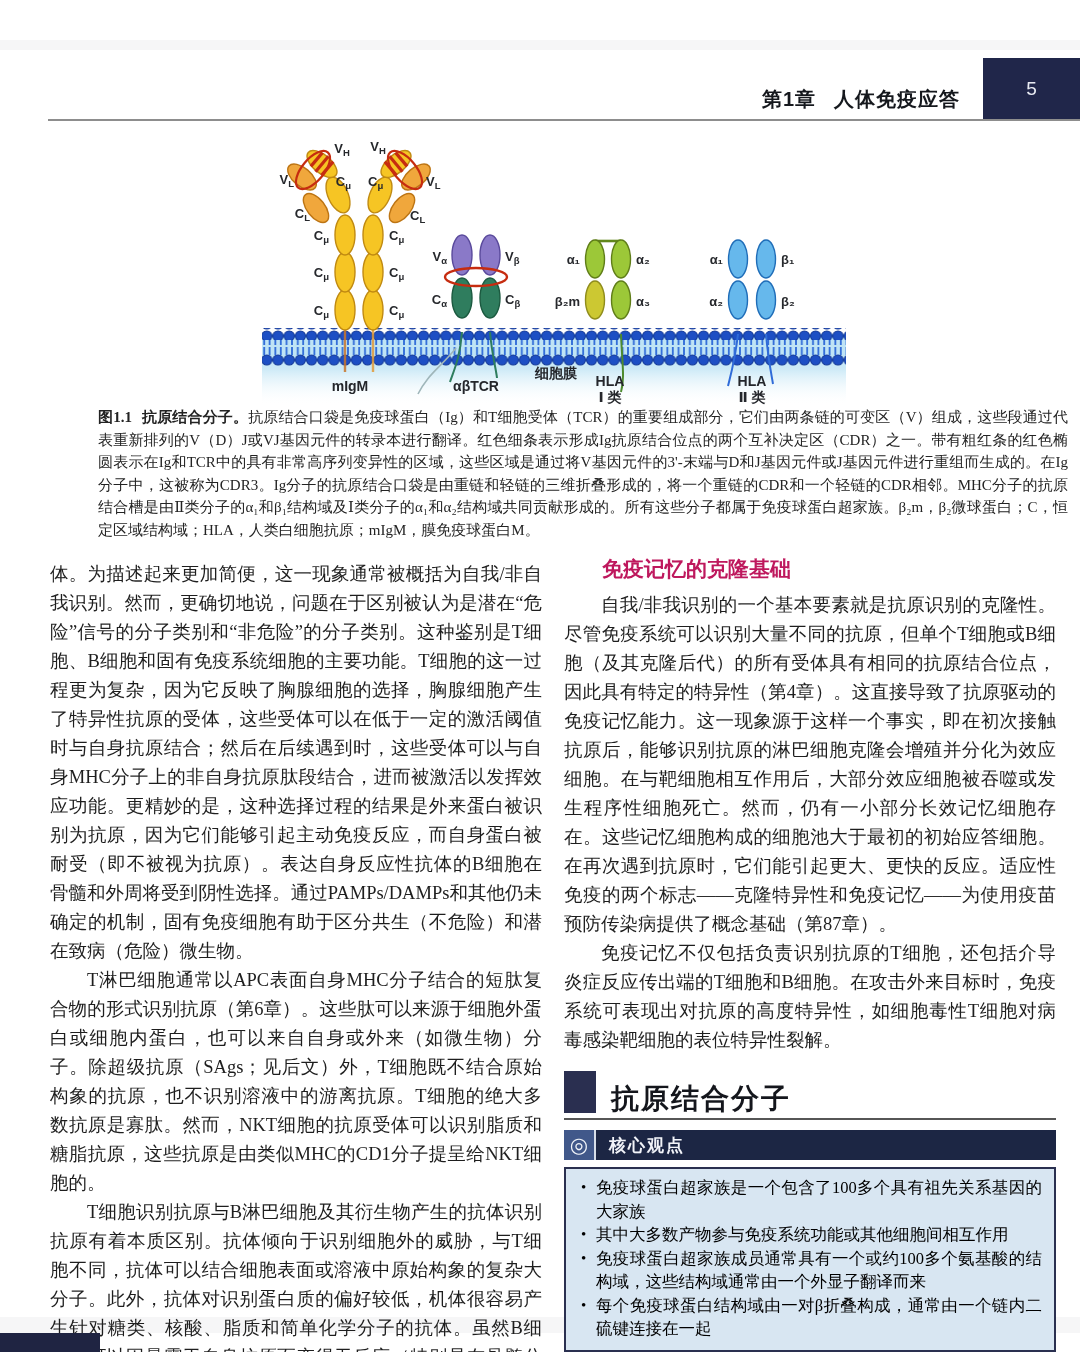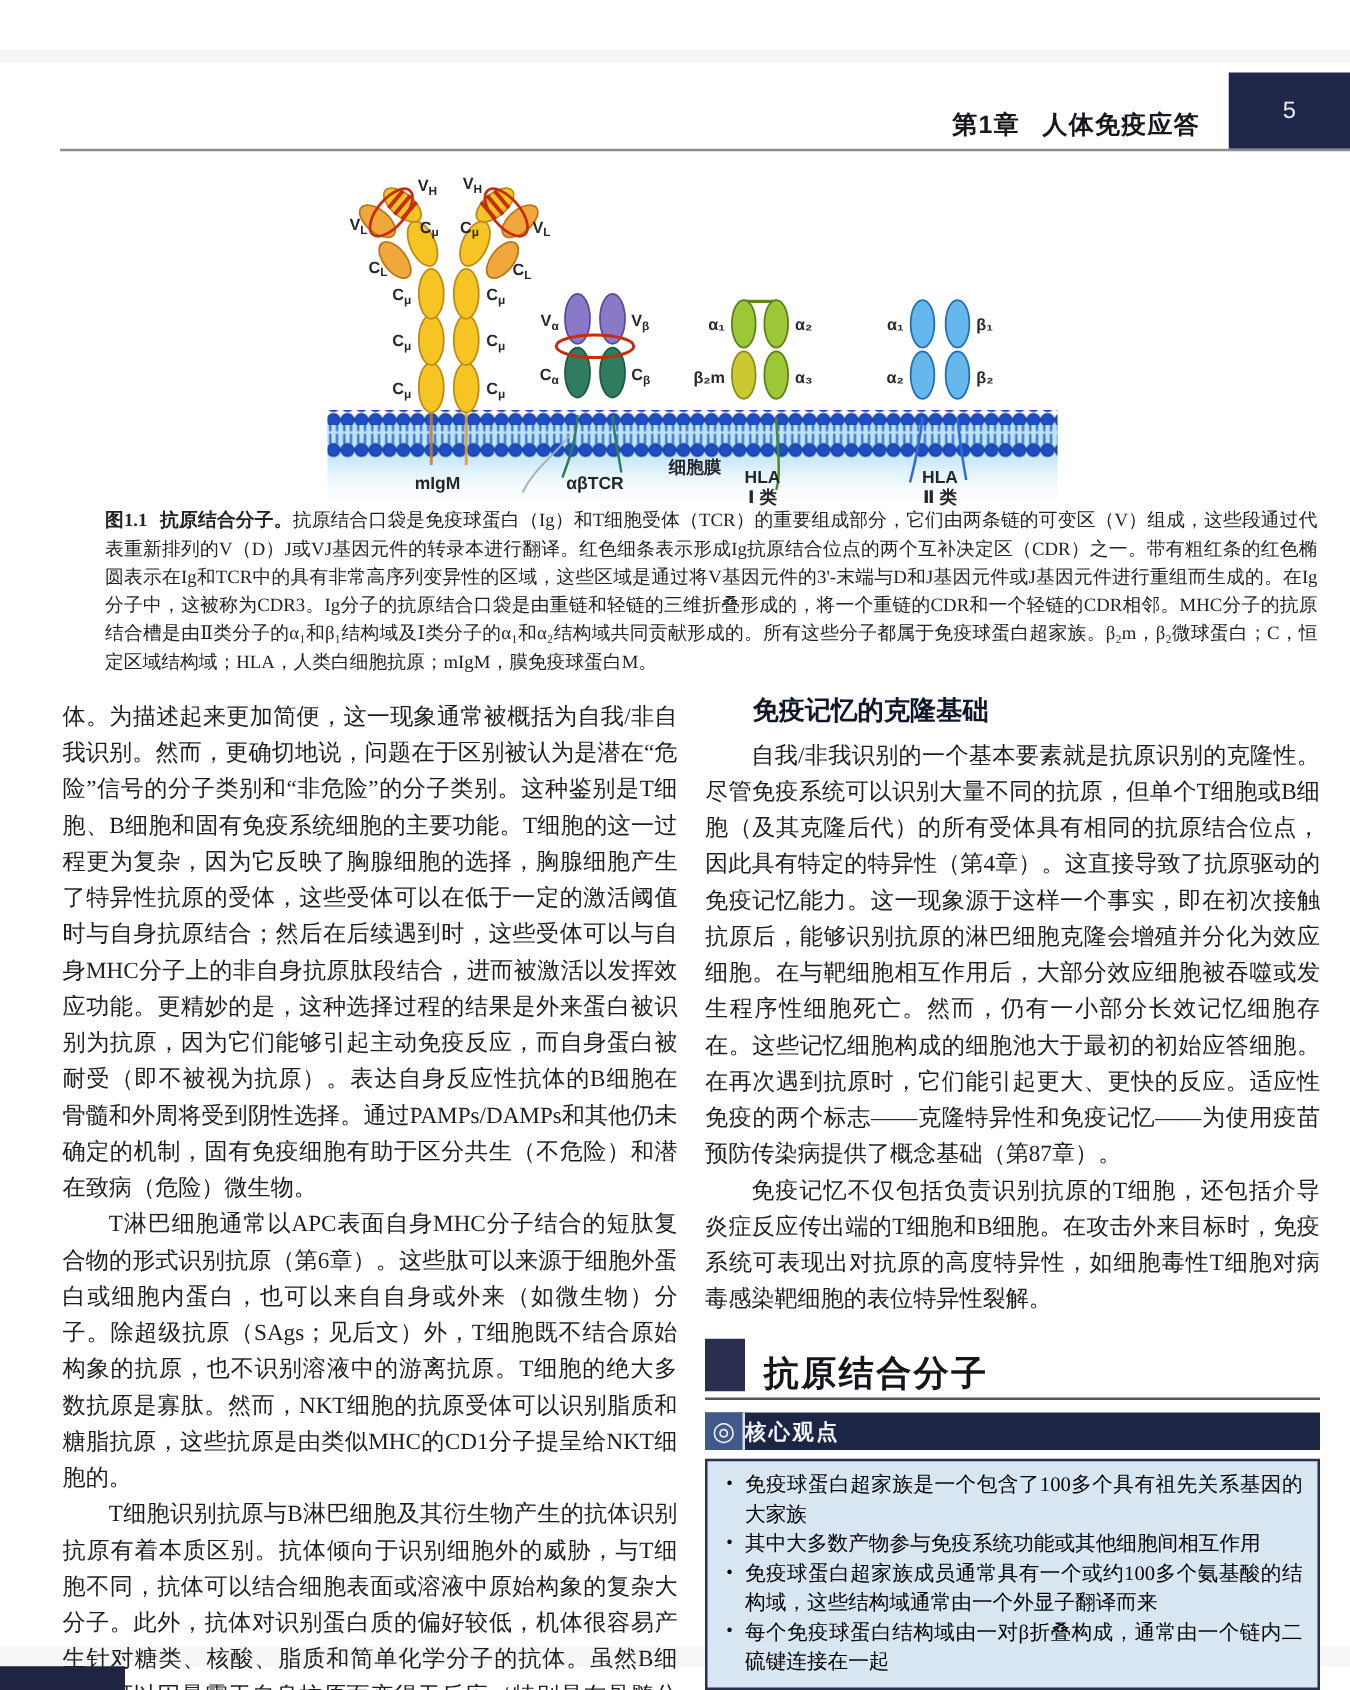--- a/index.html
+++ b/index.html
@@ -13,45 +13,45 @@
   #page-num-box{position:absolute;left:983px;top:58px;width:97px;height:61px;background:#20264a;
         display:flex;align-items:center;justify-content:center;}
   #page-num-box span{color:#e8eaf2;font-family:"Liberation Sans","DejaVu Sans",sans-serif;font-size:19px;}
   #head-rule{position:absolute;left:48px;top:119px;width:1032px;height:2px;background:#8d8d8d;}
   
   #figure-wrap{position:absolute;left:250px;top:138px;width:620px;height:272px;}
   .flbl{font-family:"Liberation Sans","DejaVu Sans",sans-serif;font-weight:bold;font-size:13px;fill:#26282c;}
   .flbl .sub{font-size:9.5px;}
   .memlbl{font-family:"Liberation Sans","DejaVu Sans",sans-serif;font-weight:bold;font-size:14px;fill:#24262b;}
   
-  #fig-caption{position:absolute;left:84px;top:406px;width:970px;font-size:15px;line-height:22.6px;
+  #fig-caption{position:absolute;left:98px;top:406px;width:970px;font-size:15px;line-height:22.6px;
         text-align:justify;color:#232323;}
   #fig-caption .cap-bold{font-weight:bold;}
   #fig-caption .cap-space{display:inline-block;width:10px;}
   
   .col{position:absolute;width:492px;font-size:18.5px;line-height:29px;text-align:justify;color:#1e1e1e;}
   #col-left{left:50px;top:560px;}
   #col-right{left:564px;top:556px;}
   .col p{margin:0;text-indent:2em;}
   .col p.noindent{text-indent:0;}
   #memory-heading{font-family:"Liberation Sans","DejaVu Sans",sans-serif;font-weight:bold;font-size:21px;
-        color:#0f172a;margin:0 0 9px 38px;text-indent:0;line-height:26px;}
+        color:#be185d;margin:0 0 9px 38px;text-indent:0;line-height:26px;}
   
   #section-header{display:flex;align-items:flex-end;margin-top:16px;}
   #section-square{width:32px;height:42px;background:#2a2f50;}
   #section-title{font-family:"Liberation Sans","DejaVu Sans",sans-serif;font-weight:bold;font-size:28px;
         color:#14161c;margin-left:15px;letter-spacing:2px;}
   #section-rule{height:2px;background:#565656;margin-top:5px;}
   
   #kp-bar{margin-top:10px;height:30px;background:#1c2644;display:flex;align-items:center;}
   #kp-icon{width:30px;height:30px;background:#41588a;border-right:2px solid #d7dee9;display:flex;
         align-items:center;justify-content:center;color:#f2f5fa;font-size:21px;line-height:1;
         font-family:"DejaVu Sans",sans-serif;}
   #kp-bar-title{color:#f2f4f9;font-family:"Liberation Sans","DejaVu Sans",sans-serif;font-weight:bold;
-        font-size:17px;letter-spacing:2px;}
+        font-size:17px;margin-left:13px;letter-spacing:2px;}
   #kp-subtitle{font-weight:bold;font-style:italic;font-size:18px;color:#101010;margin-top:9px;}
   #kp-box{margin-top:7px;border:2px solid #2a3050;background:#d8e6f2;padding:7px 12px 9px 8px;}
   #kp-box ul{margin:0;padding:0;list-style:none;}
   #kp-box li{position:relative;padding-left:22px;font-size:16.5px;line-height:23.5px;color:#000000;
         text-align:justify;}
   #kp-box li::before{content:"\2022";position:absolute;left:7px;top:0;font-size:15px;}
   
   #footer-tab{position:absolute;left:0;top:1333px;width:100px;height:19px;background:#1f2442;}
 </style>
 </head>

